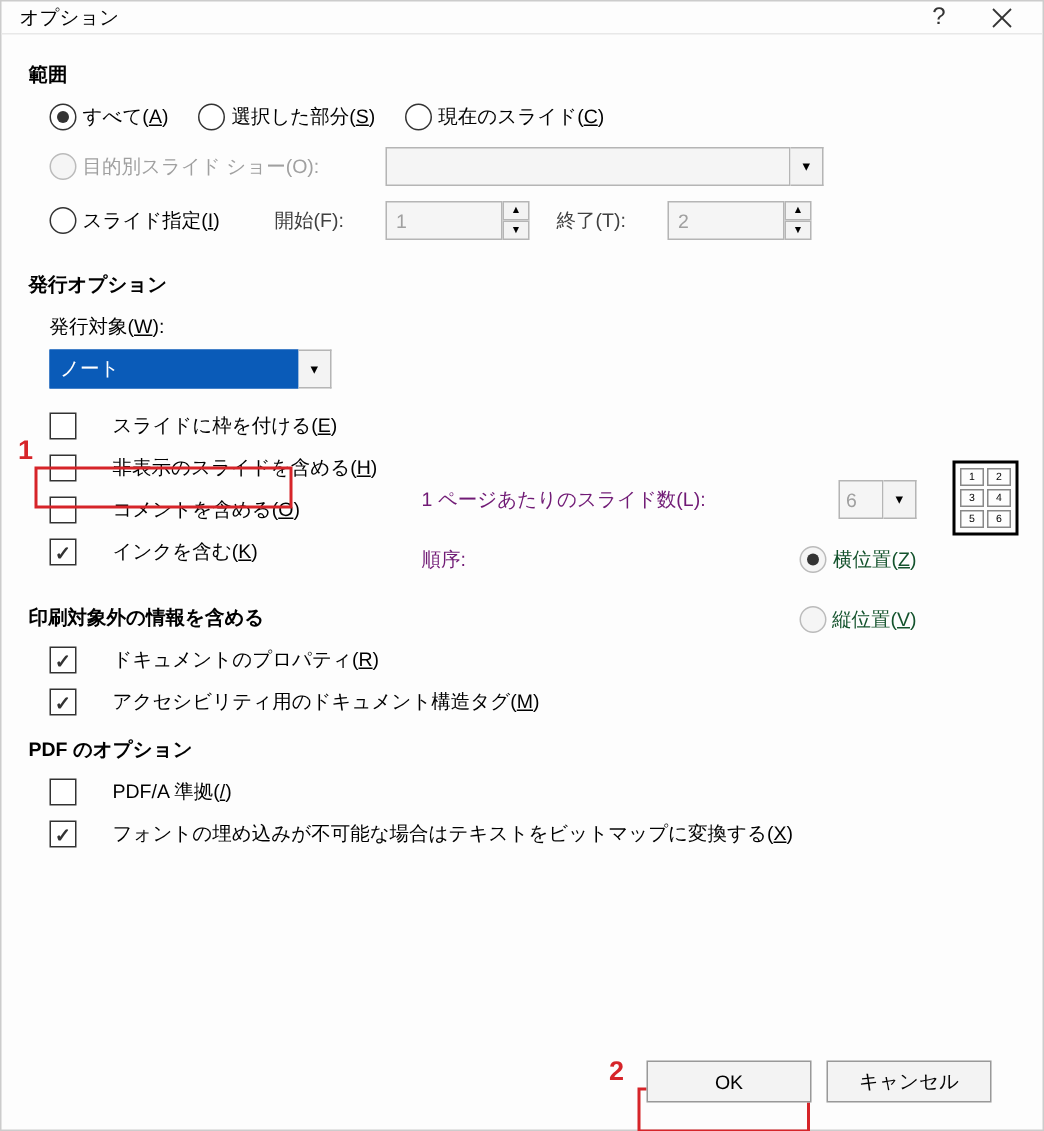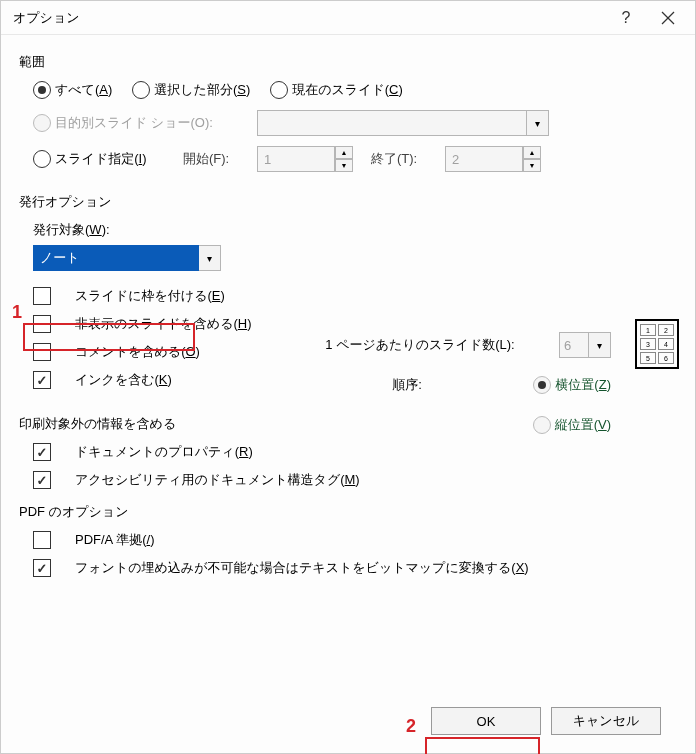--- a/index.html
+++ b/index.html
@@ -13,21 +13,21 @@
     }
     .dialog {
       border: 1px solid #ccc;
       width: 696px;
       height: 754px;
       background: #fdfdfd;
       display: flex;
       flex-direction: column;
     }
     .titlebar {
-      height: 34px;
+      height: 22px;
       display: flex;
       align-items: center;
       padding: 0 6px 0 12px;
       border-bottom: 1px solid #e8e8e8;
     }
     .titlebar-title { flex: 1; font-size: 13px; }
     .titlebar-btn {
       width: 42px;
       height: 30px;
       display: flex;
@@ -39,20 +39,21 @@
     }
     .content {
       padding: 10px 18px 0 18px;
       flex: 1;
       position: relative;
     }
     .section-title {
       font-size: 13px;
       margin-bottom: 10px;
       margin-top: 8px;
+      font-weight: bold;
     }
     .section-body {
       padding-left: 14px;
     }
     .radio-row { display: flex; align-items: flex-end; gap: 4px; margin-bottom: 10px; }
     .radio-row.gap { gap: 20px; }
     .radio-opt { display: flex; align-items: center; gap: 4px; }
     .radio-opt.disabled { color: #a0a0a0; }
     .radio-circ {
       width: 18px; height: 18px;
@@ -165,21 +166,21 @@
     }
 
     .publish-right {
       position:absolute;
       left: 280px;
       top: 292px;
       width: 330px;
     }
     .publish-right .row { display:flex; align-items:center; min-height:36px; }
     .publish-right .lbl { flex:1; color:#333; }
-    .publish-right .lbl.disabled { color:#000000;text-align:center; }
+    .publish-right .lbl.disabled { color:#701a75; }
     .publish-right .radio-opt.disabled { color:#14532d; }
 
     .button-row {
       position:absolute;
       bottom: 18px; right: 34px;
       display:flex; gap:10px;
     }
     .btn {
       height: 28px; min-width: 110px;
       border:1px solid #999; background:#f3f3f3;

